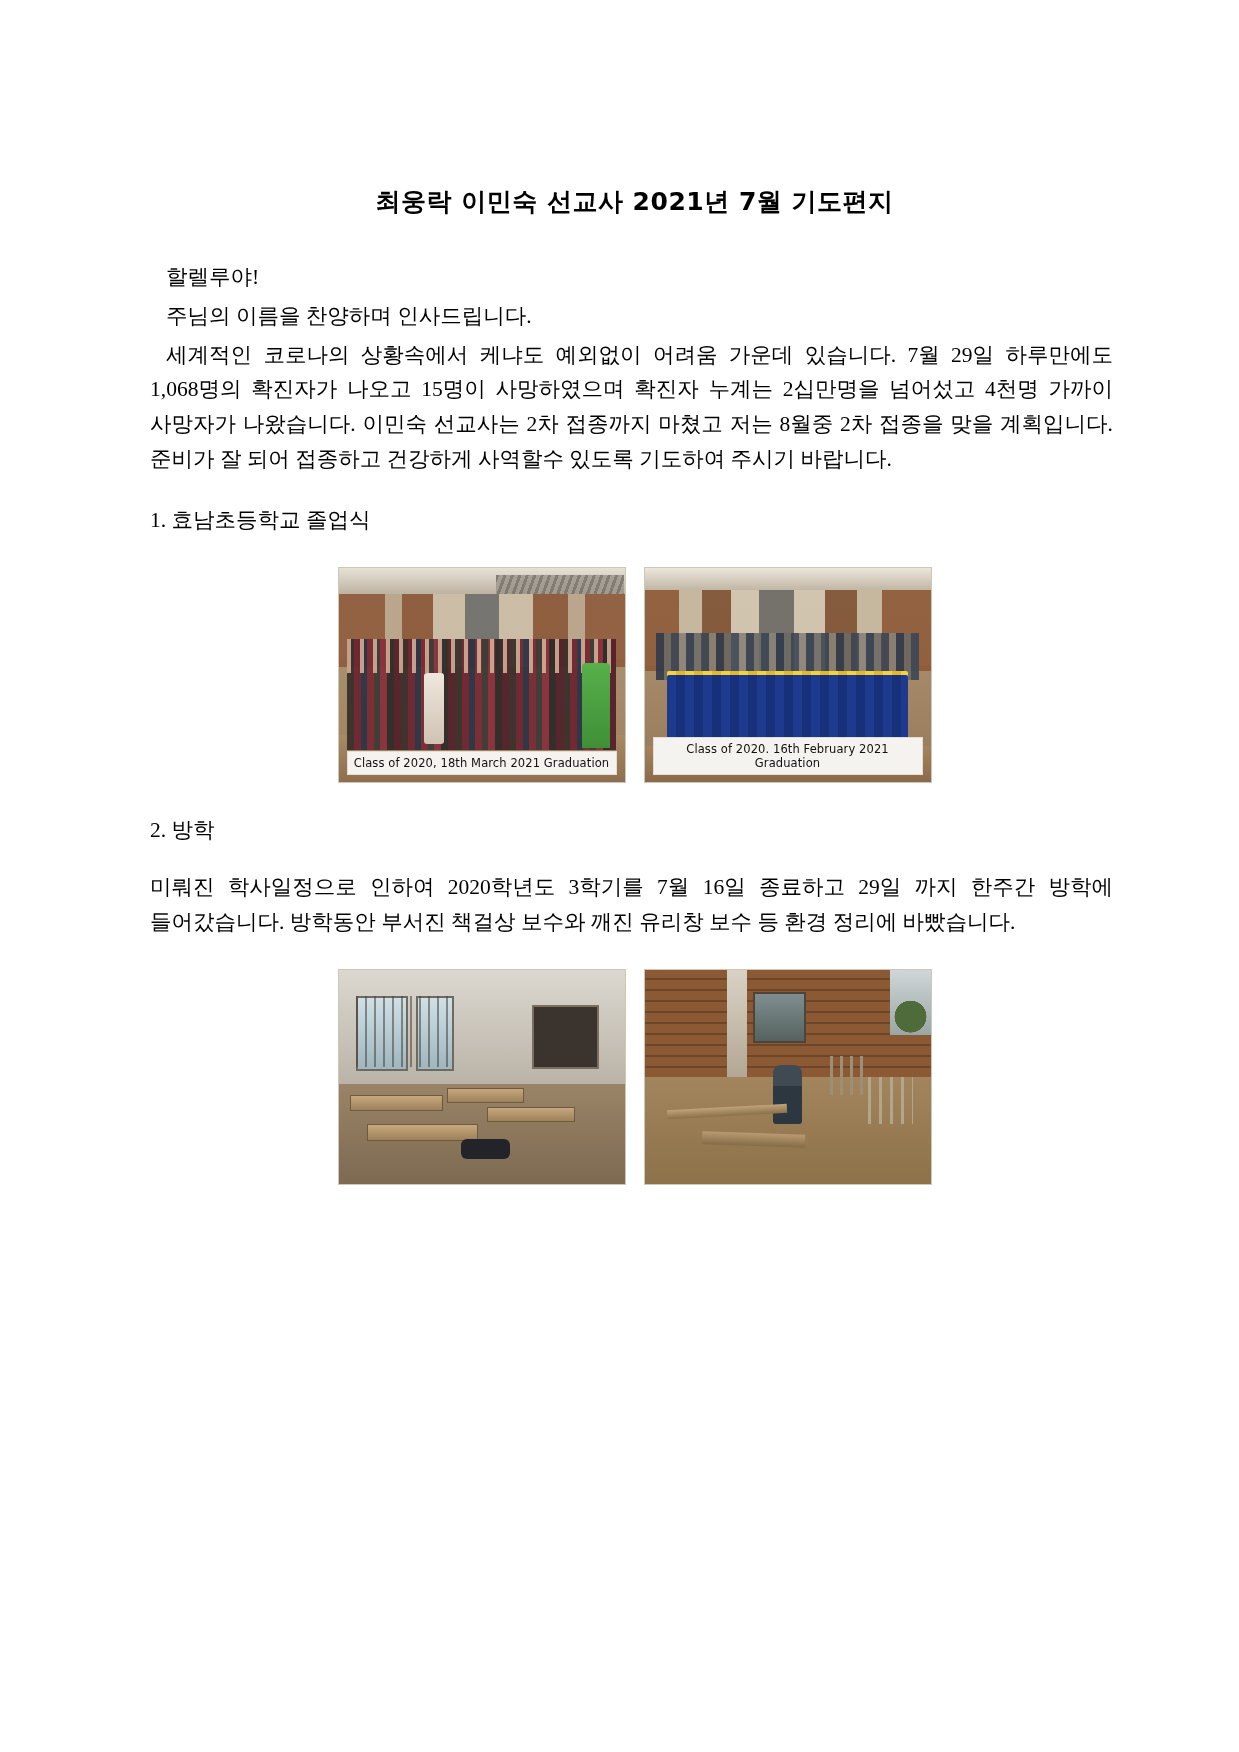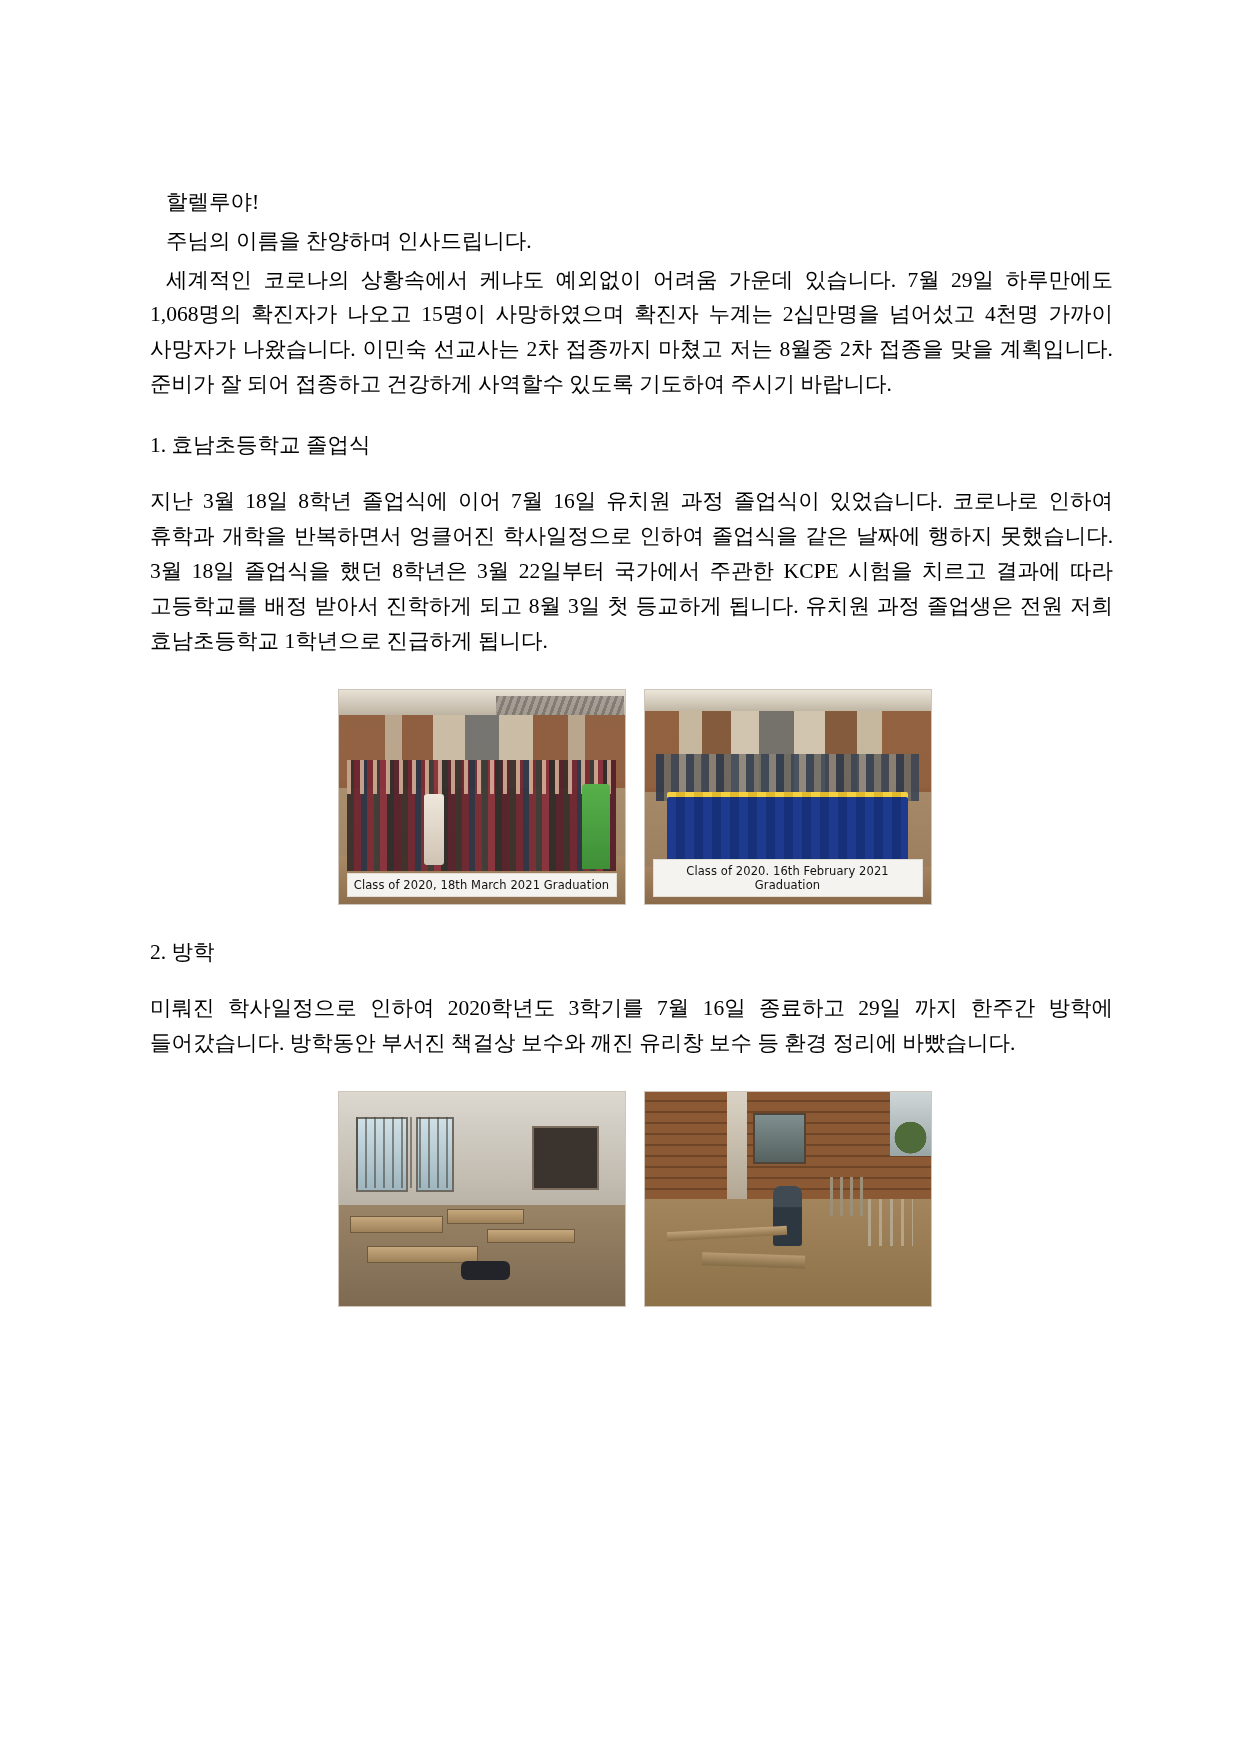--- a/index.html
+++ b/index.html
@@ -271,27 +271,27 @@
   .p4 .chair2 {
     position: absolute; right: 22%; top: 40%; width: 13%; height: 18%;
     background: repeating-linear-gradient(90deg, #9c8f78 0 3px, rgba(0,0,0,0) 3px 10px);
   }
 </style>
 </head>
 <body>
 
 <div class="page">
 
+  <h1 class="doc-title">최웅락 이민숙 선교사 2021년 7월 기도편지</h1>
 
   <p class="para indent">할렐루야!</p>
   <p class="para indent">주님의 이름을 찬양하며 인사드립니다.</p>
   <p class="para indent block-gap">세계적인 코로나의 상황속에서 케냐도 예외없이 어려움 가운데 있습니다. 7월 29일 하루만에도 1,068명의 확진자가 나오고 15명이 사망하였으며 확진자 누계는 2십만명을 넘어섰고 4천명 가까이 사망자가 나왔습니다. 이민숙 선교사는 2차 접종까지 마쳤고 저는 8월중 2차 접종을 맞을 계획입니다. 준비가 잘 되어 접종하고 건강하게 사역할수 있도록 기도하여 주시기 바랍니다.</p>
 
   <p class="section-heading">1. 효남초등학교 졸업식</p>
-  <p class="para">지난 3월 18일 8학년 졸업식에 이어 7월 16일 유치원 과정 졸업식이 있었습니다. 코로나로 인하여 휴학과 개학을 반복하면서 엉클어진 학사일정으로 인하여 졸업식을 같은 날짜에 행하지 못했습니다. 3월 18일 졸업식을 했던 8학년은 3월 22일부터 국가에서 주관한 KCPE 시험을 치르고 결과에 따라 고등학교를 배정 받아서 진학하게 되고 8월 3일 첫 등교하게 됩니다. 유치원 과정 졸업생은 전원 저희 효남초등학교 1학년으로 진급하게 됩니다.</p>
 
   <div class="photo-row">
     <div class="photo p1">
       <div class="bldg"></div>
       <div class="eave"></div>
       <div class="roofline"></div>
       <div class="ground"></div>
       <div class="crowd"></div>
       <div class="crowd2"></div>
       <div class="white"></div>

